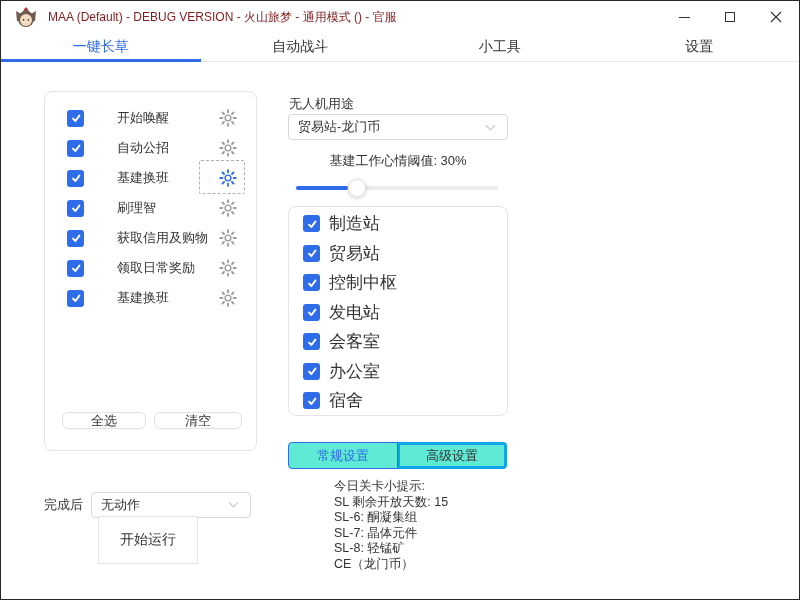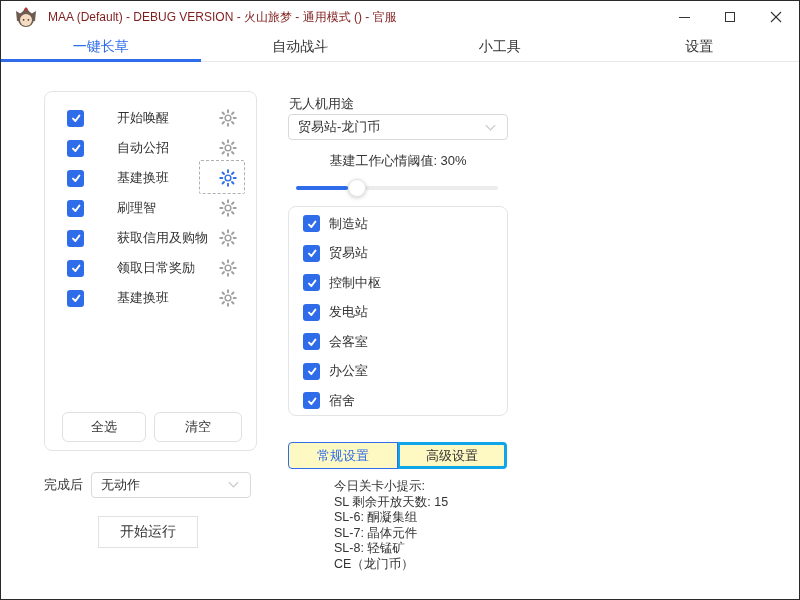--- a/index.html
+++ b/index.html
@@ -32,46 +32,46 @@
 
   .task-rows { padding-top:11px; }
   .task-row { height:30px; display:flex; align-items:center; position:relative;gap:24px; }
   .cb { width:17px; height:17px; border-radius:3px; background:var(--accent); display:flex; align-items:center; justify-content:center; flex:none; }
   .task-row .cb { margin-left:22px; }
   .task-row .row-label { margin-left:9px; font-size:13px; color:#333; }
   .gear { position:absolute; right:19px; top:50%; transform:translateY(-50%); width:18px; height:18px; color:#9e9e9e; }
   .gear.focused { color:var(--accent); }
   .focus-box { position:absolute; left:154px; top:68px; width:46px; height:34px; border:1px dashed #b0b0b0; border-radius:2px; }
 
-  .panel-btn { position:absolute; top:320px; height:30px; border:1px solid #e0e0e0; border-radius:6px; background:#fff; font-size:13px; color:#333; display:flex; align-items:center; justify-content:center; }
+  .panel-btn { position:absolute; top:320px; height:17px; border:1px solid #e0e0e0; border-radius:6px; background:#fff; font-size:13px; color:#333; display:flex; align-items:center; justify-content:center; }
   #select-all-btn { left:17px; width:84px; }
   #clear-btn { left:109px; width:88px; }
 
-  .after-row { position:absolute; left:43px; top:406px; height:33px; display:flex; align-items:center; }
+  .after-row { position:absolute; left:43px; top:426px; height:33px; display:flex; align-items:center; }
   .after-label { font-size:13px; color:#333; width:47px; }
   .dropdown { height:26px; border:1px solid #d9d9d9; border-radius:4px; background:#fff; display:flex; align-items:center; justify-content:space-between; padding:4px 9px; font-size:13px; color:#333; }
   #after-dropdown { width:160px; }
-  #run-btn { position:absolute; left:97px; top:454px; width:100px; height:32px; border:1px solid #e2e2e2; border-radius:0; background:#fff; font-size:14px; color:#333; display:flex; align-items:center; justify-content:center; }
+  #run-btn { position:absolute; left:97px; top:454px; width:100px; height:48px; border:1px solid #e2e2e2; border-radius:0; background:#fff; font-size:14px; color:#333; display:flex; align-items:center; justify-content:center; }
 
   #drone-label { position:absolute; left:288px; top:33px; font-size:13px; color:#333; }
   #drone-dropdown { position:absolute; left:287px; top:52px; width:220px; }
   #mood-label { position:absolute; left:287px; top:90px; width:220px; text-align:center; font-size:13px; color:#333; }
 
   .slider { position:absolute; left:295px; top:116px; width:202px; height:20px; }
   .slider-track { position:absolute; left:0; right:0; top:8px; height:4px; background:#ececec; border-radius:2px; }
   .slider-fill { position:absolute; left:0; top:8px; height:4px; background:var(--accent); border-radius:2px; }
   .slider-thumb { position:absolute; top:1px; width:18px; height:18px; border-radius:50%; background:#fff; border:1px solid #e3e3e3; box-shadow:0 1px 4px rgba(0,0,0,.2); }
 
   .fac-rows { padding-top:2px; }
   .fac-row { height:29.5px; display:flex; align-items:center; }
   .fac-row .cb { margin-left:14px; }
-  .fac-row .row-label { margin-left:9px; font-size:13px; color:#333; }
+  .fac-row .row-label { margin-left:9px; font-size:17px; color:#333; }
 
   .seg { position:absolute; left:287px; top:380px; display:flex; }
-  .seg-btn { width:110px; height:27px; background:#fef9c3; font-size:13px; display:flex; align-items:center; justify-content:center; }
+  .seg-btn { width:110px; height:27px; background:#5eead4; font-size:13px; display:flex; align-items:center; justify-content:center; }
   .seg-btn.normal { border:1px solid var(--accent); color:var(--accent); border-radius:4px 0 0 4px; z-index:1; }
   .seg-btn.advanced { border:3px solid #0ea5e9; color:#333; border-radius:0 4px 4px 0; margin-left:-1px; }
 
   #tips { position:absolute; left:333px; top:417px; font-size:12.5px; color:#333; line-height:15.5px; }
 </style>
 </head>
 <body>
 
 <svg width="0" height="0" style="position:absolute">
   <defs>

